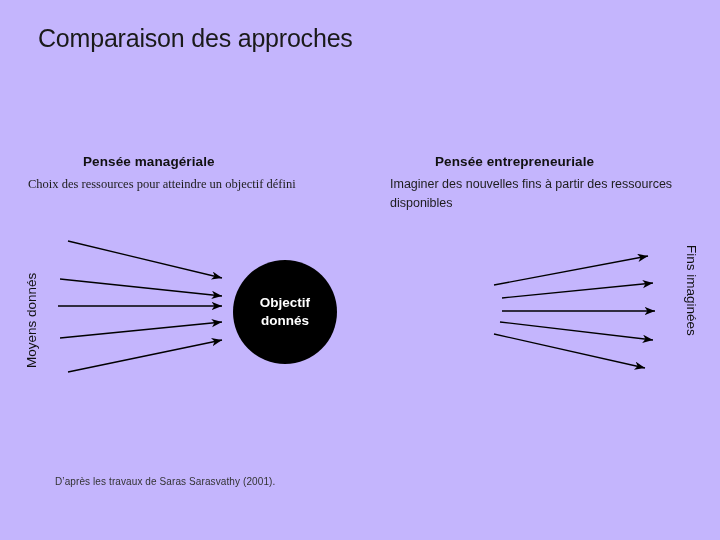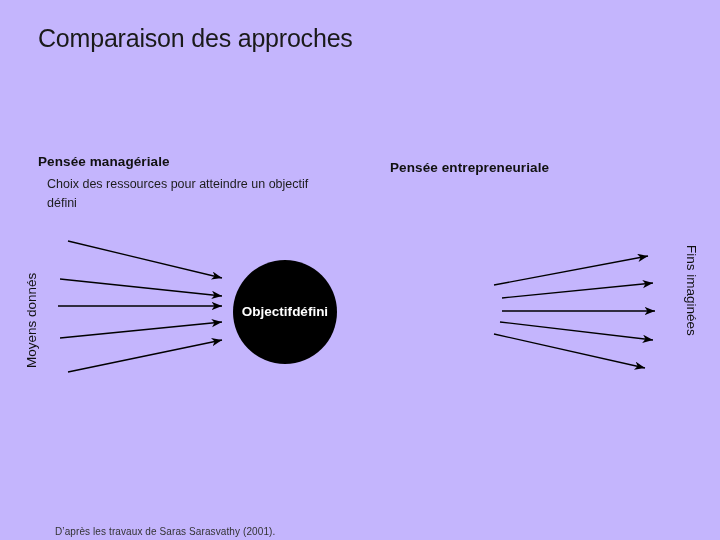--- a/index.html
+++ b/index.html
@@ -42,51 +42,52 @@
     height: 52px;
   }
 
   
   .col-head {
     position: absolute;
     font-size: 13.5px;
     font-weight: bold;
     color: #111111;
     letter-spacing: 0.1px;
+    margin-left: 45px;
   }
   .col-sub {
     position: absolute;
     font-size: 12.5px;
     line-height: 1.55;
     color: #1d1d1d;
     font-weight: 400;
   }
   .col-left-head  { left: 38px;  top: 154px; }
-  .col-left-sub   { left: 47px;  top: 175px; width: 290px; }
-  .col-right-head { left: 390px; top: 160px; }
+  .col-left-sub   { left: 28px;  top: 175px; width: 290px; font-family: Liberation Serif, serif; }
+  .col-right-head { left: 390px; top: 154px; }
   .col-right-sub  { left: 390px; top: 175px; width: 290px; }
 
   
   .diagram {
     position: absolute;
     left: 0;
     top: 0;
     width: 720px;
     height: 540px;
   }
 
   
   .circle {
     position: absolute;
     width: 104px;
     height: 104px;
     border-radius: 50%;
     background: #000000;
     display: flex;
-    flex-direction: row;
+    flex-direction: column;
     align-items: center;
     justify-content: center;
     color: #ffffff;
     font-weight: bold;
     font-size: 13.5px;
     line-height: 1.3;
     text-align: center;
   }
   .circle-left  { left: 233px; top: 260px; }
   .circle-right { left: 383px; top: 260px; }
@@ -110,40 +111,41 @@
     left: 681px;
     top: 245px;
     transform-origin: left top;
     transform: rotate(90deg) translate(0px, -18px);
   }
 
   
   .footer {
     position: absolute;
     left: 55px;
-    top: 526px;
+    top: 476px;
     font-size: 10px;
     color: #333333;
     letter-spacing: 0.1px;
   }
 </style>
 </head>
 <body>
 
 <div id="slide">
 
   <div class="title">
     <span class="title-line">Comparaison des approches</span>
   </div>
 
 
   <div class="col-head col-left-head">Pensée managériale</div>
   <div class="col-sub col-left-sub">Choix des ressources pour atteindre un objectif défini</div>
 
   <div class="col-head col-right-head">Pensée entrepreneuriale</div>
+  <div class="col-sub col-right-sub">Imaginer des nouvelles fins à partir des ressources disponibles</div>
 
   <svg class="diagram" viewBox="0 0 720 540" xmlns="http://www.w3.org/2000/svg">
     <defs>
       <marker id="ah" markerWidth="9" markerHeight="9" refX="8" refY="3.2" orient="auto" markerUnits="strokeWidth">
         <path d="M0,0 L8,3.2 L0,6.4 L2.2,3.2 Z" fill="#000000"></path>
       </marker>
     </defs>
     <g id="arrows-left" stroke="#000000" stroke-width="1.3" fill="none" marker-end="url(#ah)">
         <line x1="68" y1="241" x2="222" y2="278"></line>
         <line x1="60" y1="279" x2="222" y2="296"></line>
@@ -155,21 +157,21 @@
         <line x1="494" y1="285" x2="648" y2="256"></line>
         <line x1="502" y1="298" x2="653" y2="283"></line>
         <line x1="502" y1="311" x2="655" y2="311"></line>
         <line x1="500" y1="322" x2="653" y2="340"></line>
         <line x1="494" y1="334" x2="645" y2="368"></line>
       </g>
   </svg>
 
   <div class="circle circle-left">
     <span>Objectif</span>
-    <span>défini</span>
+    <span>donnés</span>
   </div>
 
   <div class="vlabel vlabel-left">Moyens donnés</div>
   <div class="vlabel vlabel-right">Fins imaginées</div>
 
   <div class="footer">D’après les travaux de Saras Sarasvathy (2001).</div>
 
 </div>
 
 </body></html>

